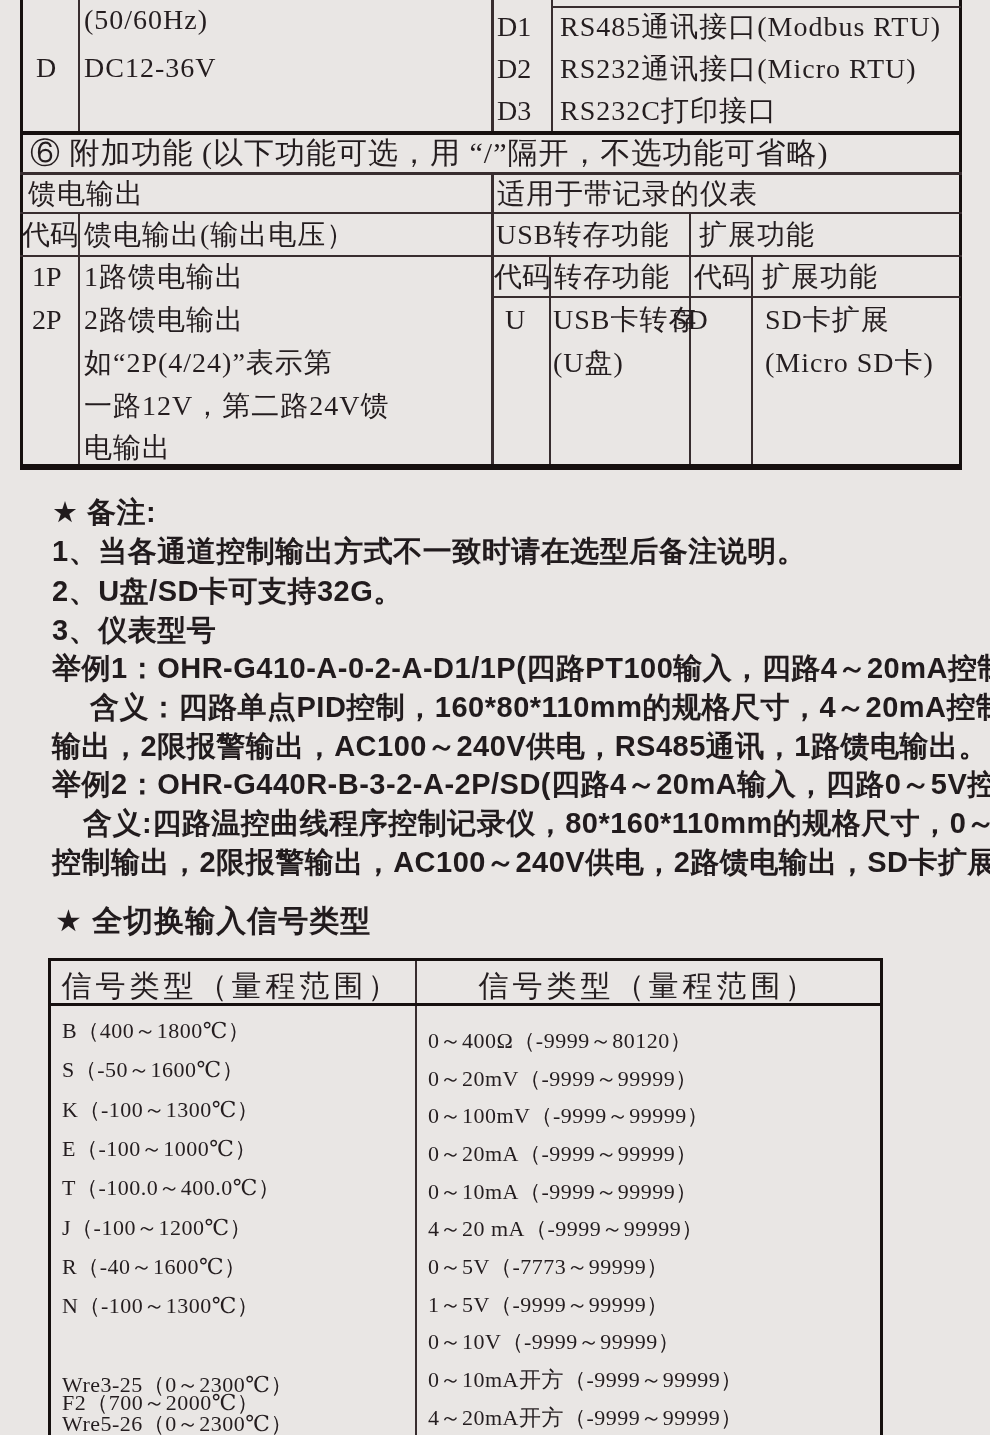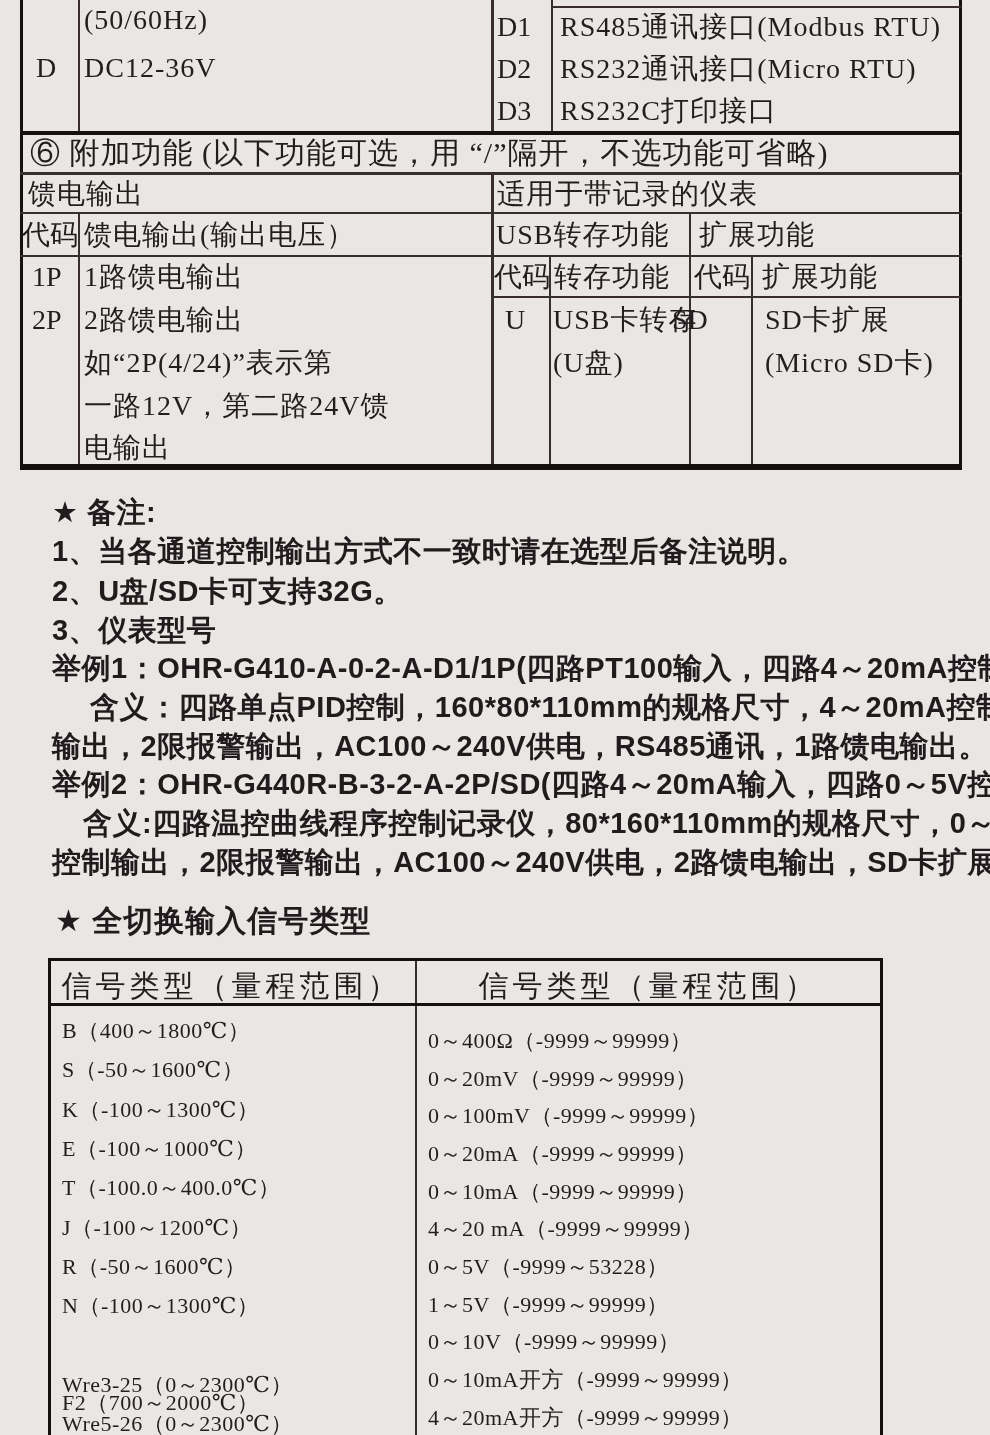--- a/index.html
+++ b/index.html
@@ -126,32 +126,32 @@
 
     <div class="sig-head" style="left:48px;width:367px">信号类型（量程范围）</div>
     <div class="sig-head" style="left:417px;width:463px">信号类型（量程范围）</div>
 
     <div class="sl sl0">B（400～1800℃）</div>
     <div class="sl sl1">S（-50～1600℃）</div>
     <div class="sl sl2">K（-100～1300℃）</div>
     <div class="sl sl3">E（-100～1000℃）</div>
     <div class="sl sl4">T（-100.0～400.0℃）</div>
     <div class="sl sl5">J（-100～1200℃）</div>
-    <div class="sl sl6">R（-50～1600℃）</div>
+    <div class="sl sl6">R（-40～1600℃）</div>
     <div class="sl sl7">N（-100～1300℃）</div>
     <div class="sl sl8">F2（700～2000℃）</div>
     <div class="sl sl9">Wre3-25（0～2300℃）</div>
     <div class="sl sl10">Wre5-26（0～2300℃）</div>
 
-    <div class="sr sr0">0～400Ω（-9999～99999）</div>
+    <div class="sr sr0">0～400Ω（-9999～80120）</div>
     <div class="sr sr1">0～20mV（-9999～99999）</div>
     <div class="sr sr2">0～100mV（-9999～99999）</div>
     <div class="sr sr3">0～20mA（-9999～99999）</div>
     <div class="sr sr4">0～10mA（-9999～99999）</div>
     <div class="sr sr5">4～20 mA（-9999～99999）</div>
-    <div class="sr sr6">0～5V（-9999～53228）</div>
+    <div class="sr sr6">0～5V（-7773～99999）</div>
     <div class="sr sr7">1～5V（-9999～99999）</div>
     <div class="sr sr8">0～10V（-9999～99999）</div>
     <div class="sr sr9">0～10mA开方（-9999～99999）</div>
     <div class="sr sr10">4～20mA开方（-9999～99999）</div>
   </div>
 
 </div>
 
 </body></html>

